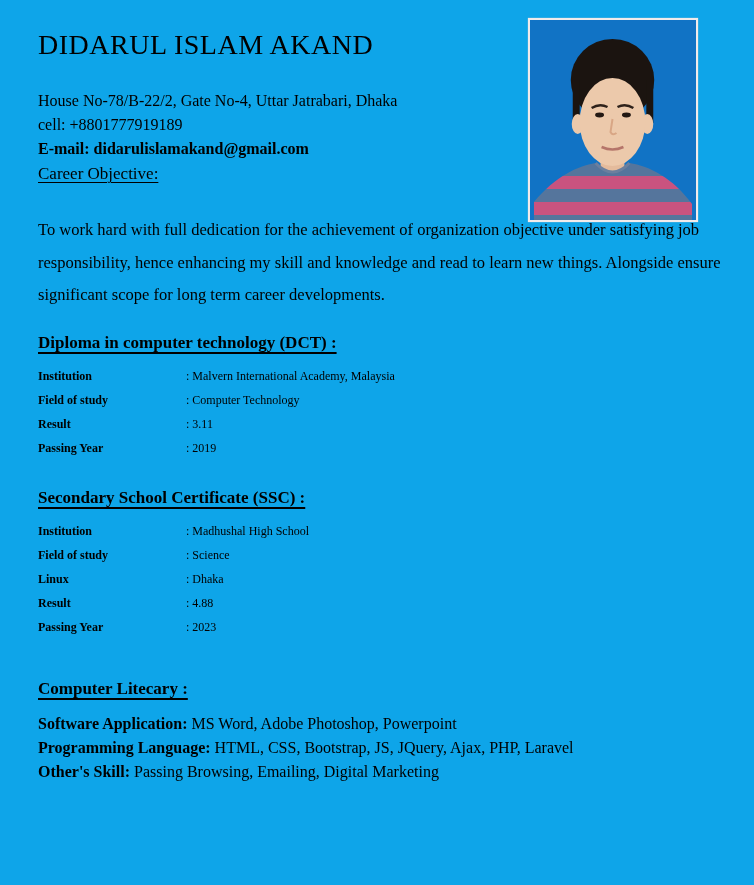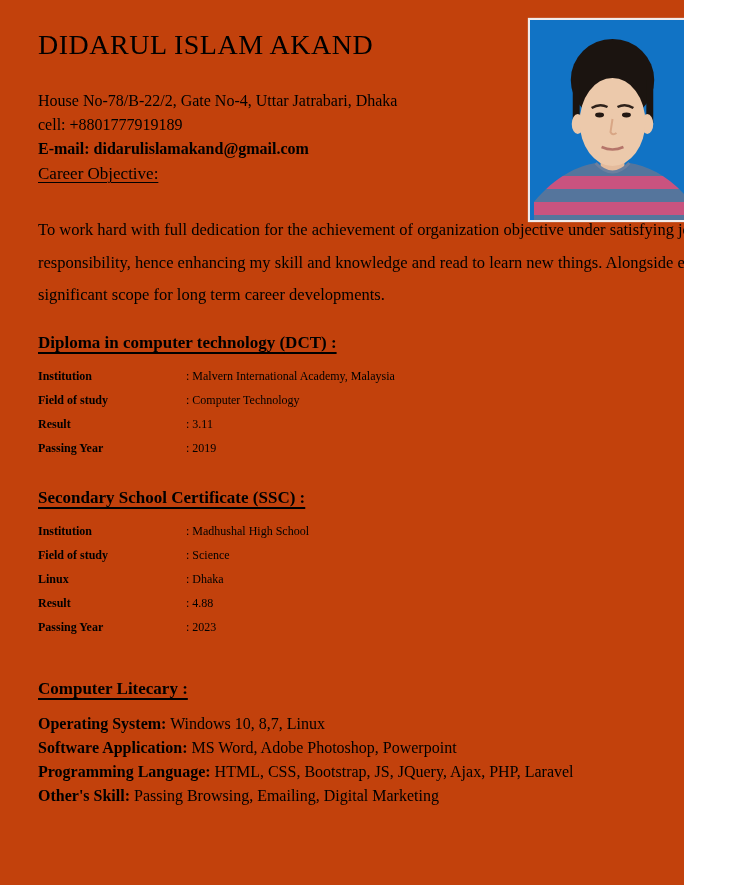--- a/index.html
+++ b/index.html
@@ -3,23 +3,23 @@
 <meta charset="utf-8">
 <style>
   * { margin: 0; padding: 0; box-sizing: border-box; }
   html, body { background: #fff; }
   body {
     font-family: "Liberation Serif", "DejaVu Serif", serif;
     color: #000;
   }
   .page {
     position: relative;
-    width: 684px;
+    width: 754px;
     height: 885px;
-    background: #c2410c;
+    background: #0ea5e9;
     overflow: hidden;
     padding-left: 38px;
     padding-right: 16px;
   }
   .name {
     margin-top: 28px;
     font-size: 28px;
     line-height: 34px;
     font-weight: normal;
     letter-spacing: 0.5px;
@@ -163,23 +163,20 @@
     </div>
     <div class="edu-row">
       <span class="edu-label">Passing Year</span>
       <span class="edu-value">: 2023</span>
     </div>
   </div>
 
   <h3 class="section-heading sh-lit">Computer Litecary :</h3>
   <div class="lit-list">
     <div>
-      <span class="lit-label">Operating System:</span><span> Windows 10, 8,7, Linux</span>
-    </div>
-    <div>
       <span class="lit-label">Software Application:</span><span> MS Word, Adobe Photoshop, Powerpoint</span>
     </div>
     <div>
       <span class="lit-label">Programming Language:</span><span> HTML, CSS, Bootstrap, JS, JQuery, Ajax, PHP, Laravel</span>
     </div>
     <div>
       <span class="lit-label">Other's Skill:</span><span> Passing Browsing, Emailing, Digital Marketing</span>
     </div>
   </div>
 

